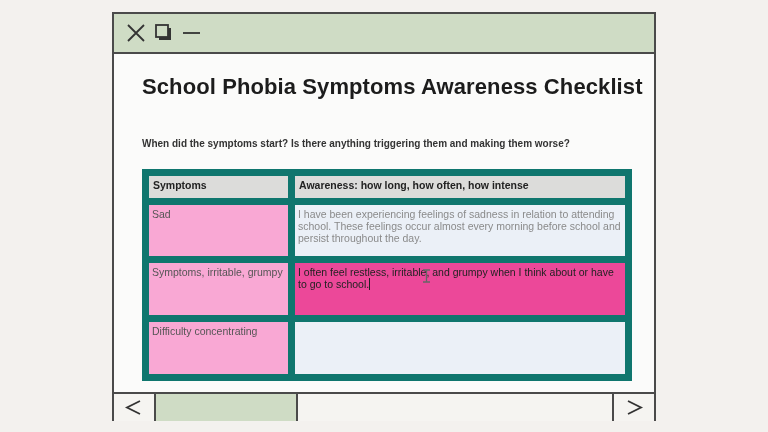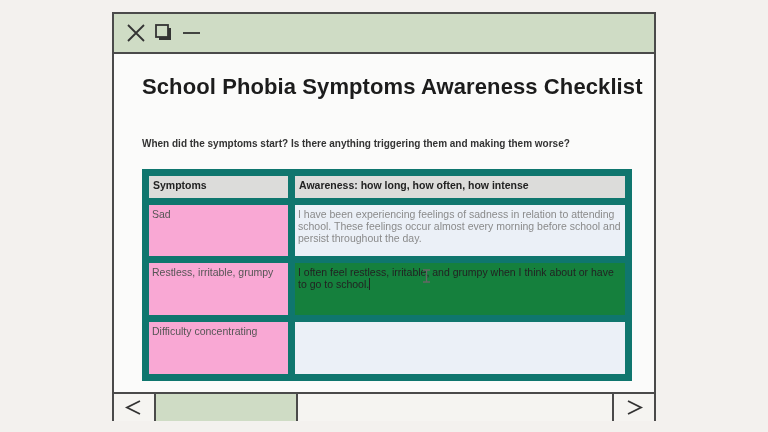--- a/index.html
+++ b/index.html
@@ -48,21 +48,21 @@
       padding: 3px 3px; text-align: left; margin-left: 8px;
     }
     table.check th {
       background: #dcdcda; font-weight: bold; color: #222; height: 16px;
       padding: 3px 4px;
     }
     col.c1 { width: 146px; }
     col.c2 { width: 337px; }
     td.sym { color: #555; background: #f9a8d4; }
     td.desc { background: #ebf0f7; color: #8a8a8a; line-height: 12px; }
-    td.desc.active { background: #15803d; color: #222; }
+    td.desc.active { background: #ec4899; color: #222; }
     tr.r1 td { height: 45px; }
     tr.r2 td { height: 46px; }
     tr.r3 td { height: 46px; }
     tr.r4 td { height: 46px; }
     .caret { display: inline-block; width: 1px; height: 12px; background: #222; vertical-align: -2px; }
     .ibeam {
       position: absolute; left: 308px; top: 215px; width: 9px; height: 14px;
     }
     .scrollbar {
       position: absolute; left: 0; top: 378px; width: 540px; height: 27px;
@@ -115,21 +115,21 @@
           <th>Symptoms</th>
           <th>Awareness: how long, how often, how intense</th>
         </tr>
       </thead>
       <tbody>
         <tr class="r1">
           <td class="sym">Sad</td>
           <td class="desc">I have been experiencing feelings of sadness in relation to attending school. These feelings occur almost every morning before school and persist throughout the day.</td>
         </tr>
         <tr class="r2">
-          <td class="sym">Restless, irritable, grumpy</td>
+          <td class="sym">Symptoms, irritable, grumpy</td>
           <td class="desc active"><span>I often feel restless, irritable, and grumpy when I think about or have to go to school.</span><span class="caret"></span></td>
         </tr>
         <tr class="r3">
           <td class="sym">Difficulty concentrating</td>
           <td class="desc"></td>
         </tr>
       </tbody>
     </table>
 
     <span class="ibeam">

